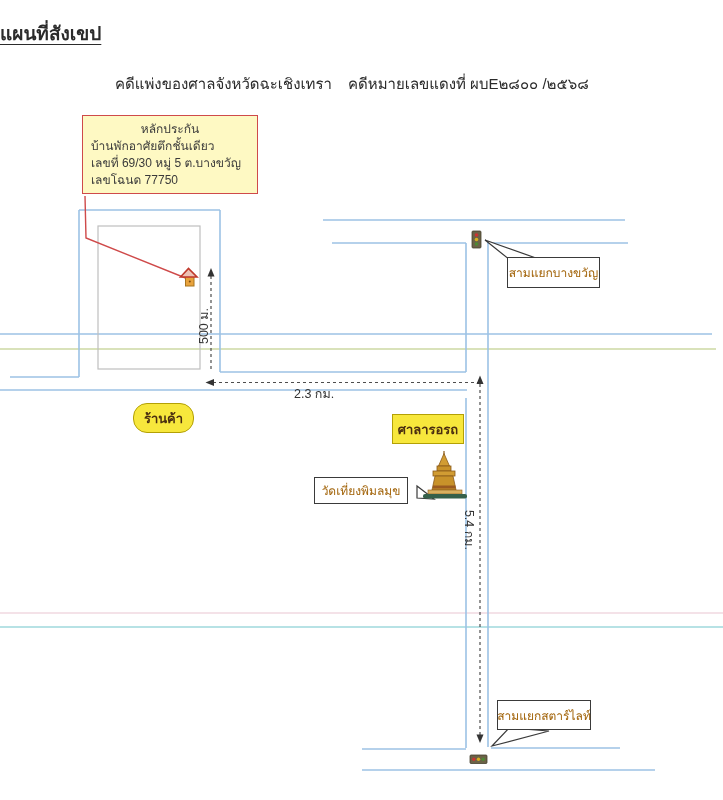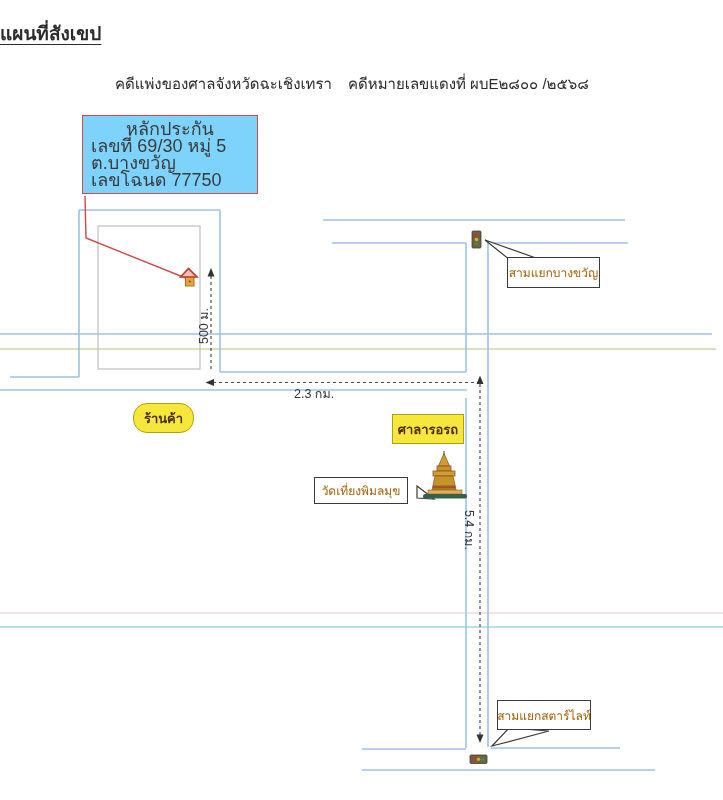--- a/index.html
+++ b/index.html
@@ -11,22 +11,22 @@
   }
   .abs{position:absolute;}
   .map-title{
     left:0;right:0;top:10px;
     font-size:19px;font-weight:bold;
     text-decoration:underline;text-underline-offset:4px;margin-top:8px;
   }
   .case-text{top:72px;font-size:15px;white-space:nowrap;}
   .collateral-box{
     left:82px;top:115px;width:158px;height:70px;
-    border:1.6px solid #cf4a4a;background:#7dd3fc;
-    padding:5px 8px 2px 8px;font-size:18px;line-height:17px;color:#3a3a3a;
+    border:1.6px solid #cf4a4a;background:#fef9c3;
+    padding:5px 8px 2px 8px;font-size:12px;line-height:17px;color:#3a3a3a;
   }
   .collateral-heading{text-align:center;}
   .yellow-label{
     background:#f7e73c;border:1.5px solid #b3a005;
     display:flex;align-items:center;justify-content:center;
     font-size:13px;font-weight:bold;color:#4a2e10;
   }
   .bubble{
     background:#ffffff;border:1.4px solid #3a3a3a;
     display:flex;align-items:center;justify-content:center;
@@ -118,20 +118,21 @@
     </g>
   </svg>
 
   <div class="abs map-title">แผนที่สังเขป</div>
 
   <span class="abs case-text" style="left:115px;">คดีแพ่งของศาลจังหวัดฉะเชิงเทรา</span>
   <span class="abs case-text" style="left:348px;">คดีหมายเลขแดงที่  ผบE๒๘๐๐ /๒๕๖๘</span>
 
   <div class="abs collateral-box">
     <div class="collateral-heading">หลักประกัน</div>
+    <div>บ้านพักอาศัยตึกชั้นเดียว</div>
     <div>เลขที่ 69/30   หมู่ 5  ต.บางขวัญ</div>
     <div>เลขโฉนด  77750</div>
   </div>
 
   <div class="abs yellow-label" style="left:133px;top:403px;width:59px;height:28px;border-radius:14px;">ร้านค้า</div>
   <div class="abs yellow-label" style="left:392px;top:414px;width:70px;height:28px;">ศาลารอรถ</div>
 
   <div class="abs bubble" style="left:507px;top:257px;width:91px;height:29px;">สามแยกบางขวัญ</div>
   <div class="abs bubble" style="left:497px;top:700px;width:92px;height:28px;">สามแยกสตาร์ไลท์</div>
   <div class="abs bubble" style="left:314px;top:477px;width:92px;height:25px;">วัดเที่ยงพิมลมุข</div>

